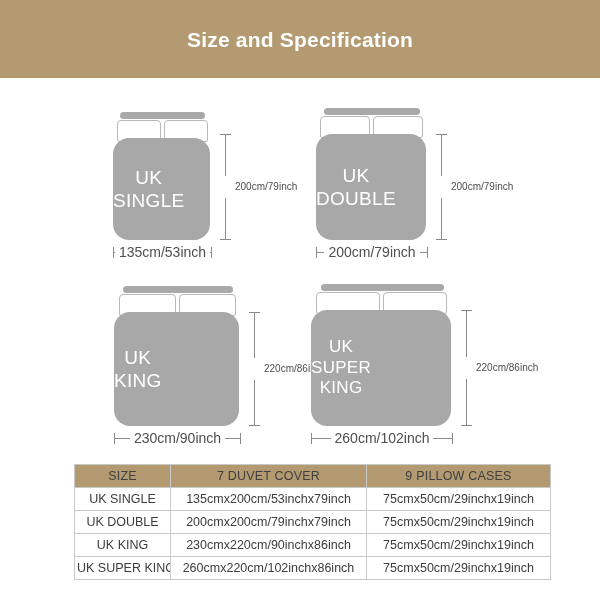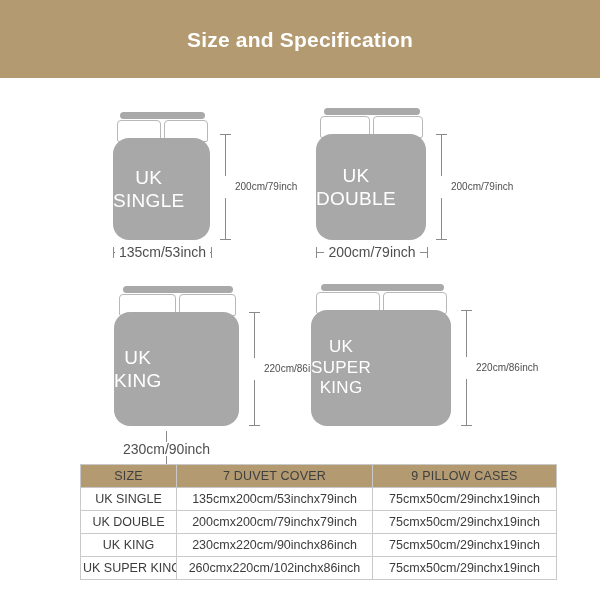--- a/index.html
+++ b/index.html
@@ -165,21 +165,21 @@
     color: #4f4f4f;
     white-space: nowrap;
     line-height: 1;
     align-self: center;
     padding-left: 3px;
   }
 
   
   #spec-table-wrap {
     position: absolute;
-    left: 68px;
+    left: 62px;
     top: 464px;
     width: 476px;
     padding-left: 12px;
   }
   table#spec-table {
     border-collapse: collapse;
     width: 476px;
     table-layout: fixed;
   }
   table#spec-table th,
@@ -288,21 +288,21 @@
       <div class="bed-pillows" style="left:5px; top:8px; width:117px; height:22px;">
         <div class="pillow"></div>
         <div class="pillow"></div>
       </div>
       <div class="bed-duvet" style="left:0px; top:26px; width:125px; height:114px;">
         <div class="bed-label">UK
 KING</div>
       </div>
     </div>
 
-    <div class="dim-h" style="left:0px; top:145px; width:105px;flex-direction:column;">
+    <div class="dim-h" style="left:0px; top:145px; width:127px;">
       <div class="cap"></div>
       <div class="rule"></div>
       <div class="dim-text">230cm/90inch</div>
       <div class="rule"></div>
       <div class="cap"></div>
     </div>
 
     <div class="dim-v" style="left:134px; top:26px; height:114px;">
       <div class="v-line">
         <div class="v-cap"></div>
@@ -322,20 +322,27 @@
         <div class="pillow"></div>
         <div class="pillow"></div>
       </div>
       <div class="bed-duvet" style="left:0px; top:26px; width:140px; height:116px;">
         <div class="bed-label small">UK
 SUPER
 KING</div>
       </div>
     </div>
 
+    <div class="dim-h" style="left:0px; top:147px; width:142px;">
+      <div class="cap"></div>
+      <div class="rule"></div>
+      <div class="dim-text">260cm/102inch</div>
+      <div class="rule"></div>
+      <div class="cap"></div>
+    </div>
 
     <div class="dim-v" style="left:149px; top:26px; height:116px;">
       <div class="v-line">
         <div class="v-cap"></div>
         <div class="v-rule"></div>
         <div class="v-gap"></div>
         <div class="v-rule"></div>
         <div class="v-cap"></div>
       </div>
       <div class="dim-text">220cm/86inch</div>

